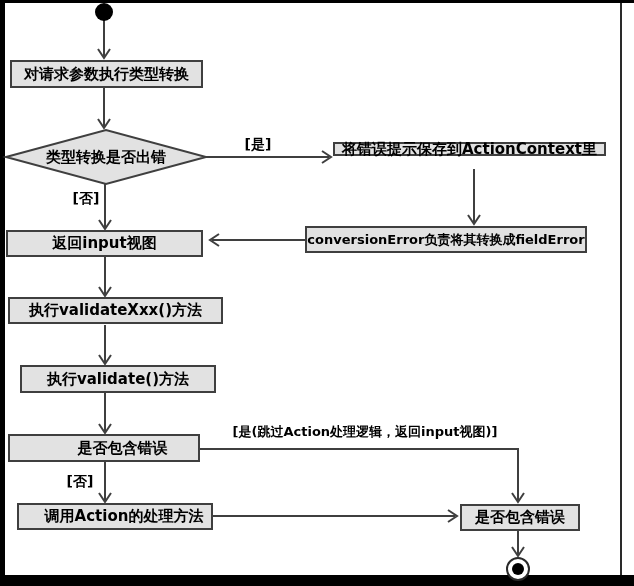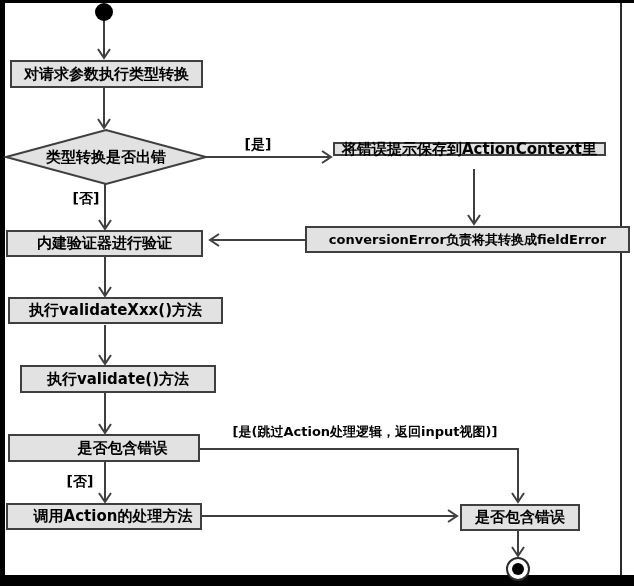--- a/index.html
+++ b/index.html
@@ -117,31 +117,31 @@
     <circle cx="518" cy="569" r="11" fill="#ffffff" stroke="#2a2a2a" stroke-width="2"></circle>
     <circle cx="518" cy="569" r="6" fill="#000000" stroke="none"></circle>
   </svg>
 
   <div class="box" style="left:10px; top:60px; width:193px; height:28px;">对请求参数执行类型转换</div>
 
   <div class="diamond-label" style="left:16px; top:150px; width:180px;">类型转换是否出错</div>
 
   <div class="box" style="left:333px; top:142px; width:273px; height:14px;">将错误提示保存到ActionContext里</div>
 
-  <div class="box small-text" style="left:305px; top:226px; width:325px; height:27px;">conversionError负责将其转换成fieldError</div>
+  <div class="box small-text" style="left:305px; top:226px; width:282px; height:27px;">conversionError负责将其转换成fieldError</div>
 
-  <div class="box" style="left:6px; top:230px; width:197px; height:27px;">内建验证器进行验证</div>
+  <div class="box" style="left:6px; top:230px; width:197px; height:27px;">返回input视图</div>
 
   <div class="box" style="left:8px; top:297px; width:215px; height:27px;">执行validateXxx()方法</div>
 
   <div class="box" style="left:20px; top:365px; width:196px; height:28px;">执行validate()方法</div>
 
   <div class="box" style="left:8px; top:434px; width:192px; height:28px;padding-left:37px;">是否包含错误</div>
 
-  <div class="box" style="left:6px; top:503px; width:196px; height:27px;padding-left:18px;">调用Action的处理方法</div>
+  <div class="box" style="left:17px; top:503px; width:196px; height:27px;padding-left:18px;">调用Action的处理方法</div>
 
   <div class="box" style="left:460px; top:504px; width:120px; height:27px;">是否包含错误</div>
 
   <div class="edge-label" style="left:236px; top:137px; width:44px;">[是]</div>
 
   <div class="edge-label" style="left:64px; top:191px; width:44px;">[否]</div>
 
   <div class="edge-label" style="left:220px; top:425px; width:290px; font-size:13px;">[是(跳过Action处理逻辑，返回input视图)]</div>
 
   <div class="edge-label" style="left:58px; top:474px; width:44px;">[否]</div>

